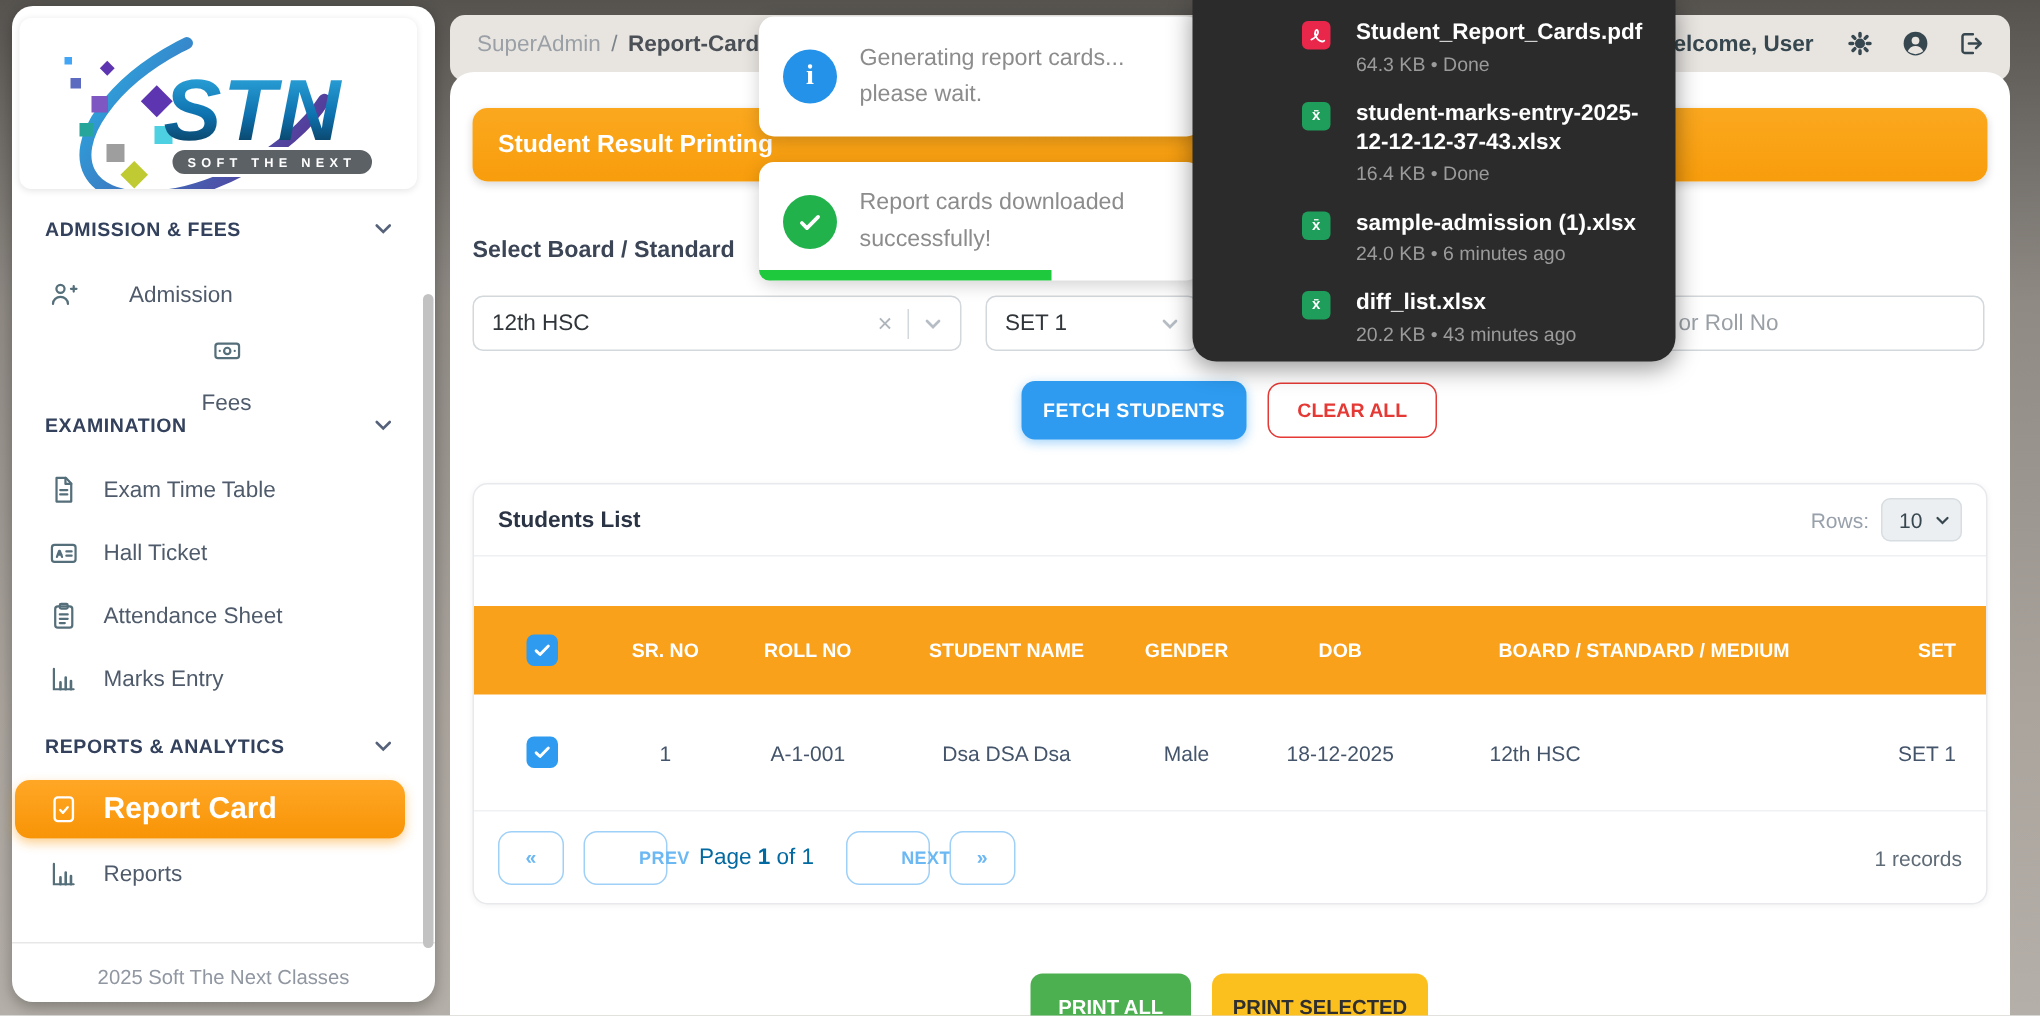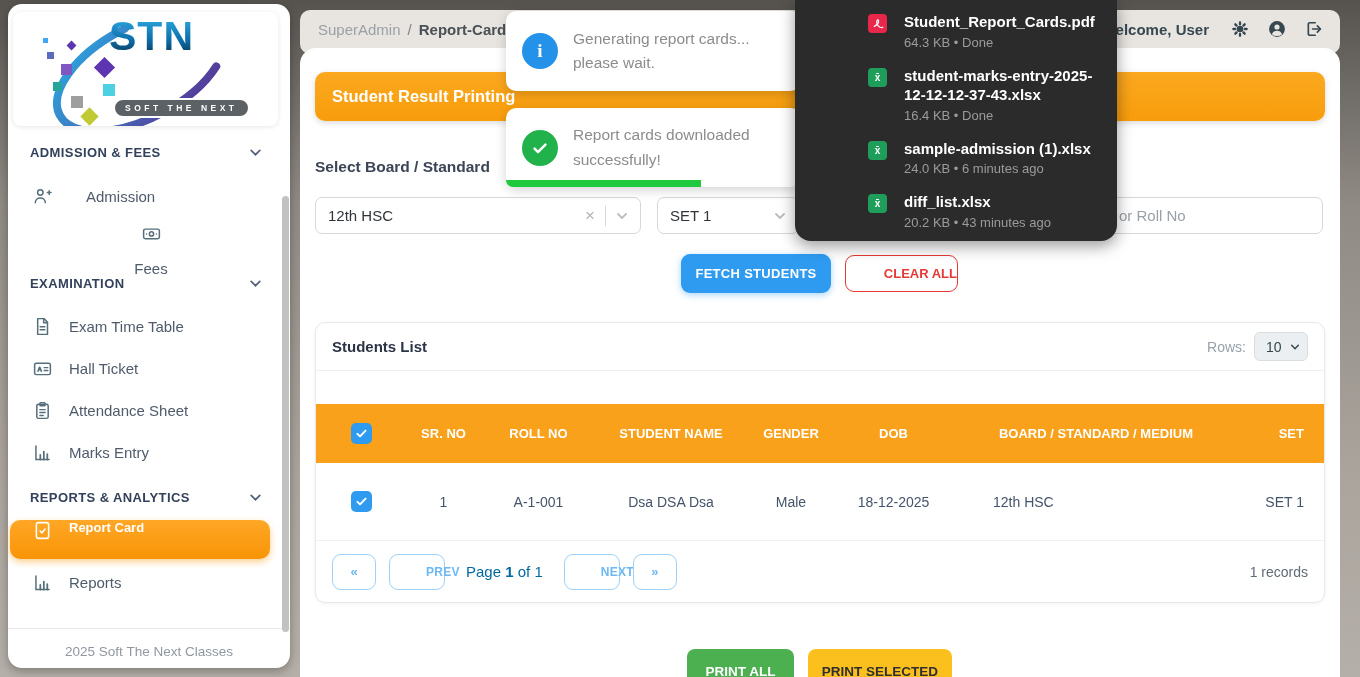--- a/index.html
+++ b/index.html
@@ -12,46 +12,46 @@
   .breadcrumb .crumb-current { color:#4a5056; font-weight:bold; }
   .breadcrumb .crumb-sep { color:#7d838a; }
   .welcome-group { display:flex; align-items:center; gap:17px; }
   .welcome-text { font-size:15px; font-weight:bold; color:#37474f; margin-right:4px; }
   .tb-icon { width:20px; height:20px; display:inline-block; cursor:pointer; }
 
   
   .sidebar { position:absolute; left:8px; top:4px; width:282px; height:664px; background:#ffffff; border-radius:14px; box-shadow:0 3px 10px rgba(0,0,0,.30); z-index:3; }
   .logo-box { position:absolute; left:5px; top:8px; width:265px; height:114px; background:#fff; border-radius:8px; box-shadow:0 1px 5px rgba(0,0,0,.10); overflow:hidden; }
   .logo-swoosh { position:absolute; left:0; top:0; }
-  .logo-stn { position:absolute; left:96px; top:1px; font-size:41px; font-weight:800; letter-spacing:1px; background:linear-gradient(180deg,#36b3e8 0%,#0d71ae 55%,#09293f 100%); -webkit-background-clip:text; background-clip:text; color:transparent; }
+  .logo-stn { position:absolute; left:96px; top:28px; font-size:58px; font-weight:800; letter-spacing:1px; background:linear-gradient(180deg,#36b3e8 0%,#0d71ae 55%,#09293f 100%); -webkit-background-clip:text; background-clip:text; color:transparent;font-style:italic; }
   .logo-tagline { position:absolute; left:100px; top:86px; background:#5c6166; border:2px solid #fff; color:#fff; font-size:8.5px; font-weight:bold; letter-spacing:3.5px; padding:3px 10px; border-radius:10px; white-space:nowrap; }
   .sq { position:absolute; }
   .menu-section-label { position:absolute; left:22px; width:232px; font-size:13px; font-weight:bold; letter-spacing:.4px; color:#33415c; display:flex; justify-content:space-between; align-items:center; }
   .menu-item { position:absolute; left:14px; width:248px; height:30px; display:flex; align-items:center; gap:16px; padding-left:10px; cursor:pointer; color:#4f5b6b; font-size:15px; font-weight:500; }
   .menu-item .mi-icon { width:21px; height:21px; flex:0 0 21px; }
-  .menu-item-active { position:absolute; left:2px; width:260px; height:39px; border-radius:10px; background:linear-gradient(180deg,#ffa726,#f89406); box-shadow:0 3px 7px rgba(248,150,10,.45); display:flex; align-items:flex-start; gap:16px; padding-left:22px; color:#fff; font-size:13px; font-weight:bold; cursor:pointer; }
+  .menu-item-active { position:absolute; left:2px; width:260px; height:39px; border-radius:10px; background:linear-gradient(180deg,#ffa726,#f89406); box-shadow:0 3px 7px rgba(248,150,10,.45); display:flex; align-items:center; gap:16px; padding-left:22px; color:#fff; font-size:20px; font-weight:bold; cursor:pointer; }
   .sidebar-divider { position:absolute; left:0; top:624px; width:100%; border-top:1px solid #e7e7e7; }
   .sidebar-footer { position:absolute; left:0; top:640px; width:100%; text-align:center; font-size:13.5px; color:#9097a1; }
   .sidebar-scrollthumb { position:absolute; right:1px; top:192px; width:7px; height:436px; background:#c2c2c2; border-radius:4px; cursor:pointer; }
 
   
   .content { position:absolute; left:300px; top:48px; width:1040px; height:629px; background:#fff; border-radius:16px 16px 0 0; z-index:2; }
   .banner { position:absolute; left:15px; top:24px; width:1010px; height:49px; border-radius:10px; background:linear-gradient(180deg,#fba81f,#f89d0c); box-shadow:0 2px 6px rgba(0,0,0,.15); display:flex; align-items:center; padding-left:17px; color:#fff; font-weight:bold; font-size:16.5px; }
   .form-label { position:absolute; left:15px; top:110px; font-size:15.5px; font-weight:bold; color:#3b4556; }
   .select-box { position:absolute; top:149px; height:37px; background:#fff; border:1px solid #d3d8dc; border-radius:7px; display:flex; align-items:center; font-size:15px; color:#30353a; cursor:pointer; }
   .select-board { left:15px; width:326px; padding-left:12px; }
   .select-set { left:357px; width:142px; padding-left:12px; }
   .select-spacer { flex:1; }
   .clear-x { color:#aeb5bb; font-size:17px; padding:0 10px; cursor:pointer; }
   .select-vdiv { width:1px; height:20px; background:#d3d8dc; }
   .chev { width:12px; height:12px; margin:0 12px 0 10px; }
   .roll-input { position:absolute; left:806px; top:149px; width:217px; height:37px; border:1px solid #d3d8dc; border-radius:7px; padding-left:12px; font-size:15px; color:#30353a; font-family:"Liberation Sans",sans-serif; }
   .roll-input::placeholder { color:#9aa0a6; }
   .btn-fetch { position:absolute; left:381px; top:206px; width:150px; height:39px; border:none; border-radius:9px; background:#2e9bf0; color:#fff; font-weight:bold; font-size:13px; letter-spacing:.3px; box-shadow:0 2px 7px rgba(33,150,243,.40); cursor:pointer; font-family:"Liberation Sans",sans-serif; }
-  .btn-clear { position:absolute; left:545px; top:207px; width:113px; height:37px; border:1px solid #e53935; border-radius:9px; background:#fff; color:#e53935; font-weight:bold; font-size:13px; cursor:pointer; font-family:"Liberation Sans",sans-serif;text-align:right; }
+  .btn-clear { position:absolute; left:545px; top:207px; width:113px; height:37px; border:1px solid #e53935; border-radius:9px; background:#fff; color:#e53935; font-weight:bold; font-size:13px; cursor:pointer; font-family:"Liberation Sans",sans-serif; }
 
   
   .card { position:absolute; left:15px; top:274px; width:1010px; height:281px; background:#fff; border:1px solid #e7e9ec; border-radius:10px; box-shadow:0 1px 4px rgba(0,0,0,.05); }
   .card-header { height:48px; display:flex; align-items:center; justify-content:space-between; padding:0 16px; border-bottom:1px solid #eef0f2; }
   .card-title { font-size:15px; font-weight:bold; color:#2b3445; }
   .rows-group { display:flex; align-items:center; gap:8px; }
   .rows-label { font-size:14px; color:#98a1ab; }
   .rows-select { width:54px; height:29px; background:#eceff1; border:1px solid #d7dde1; border-radius:6px; display:flex; align-items:center; justify-content:space-between; padding:0 7px 0 11px; font-size:14px; color:#37474f; cursor:pointer; }
   .thead { margin-top:33px; height:59px; background:#f9a11b; display:flex; align-items:center; color:#fff; font-weight:bold; font-size:13px; }
   .trow { height:78px; display:flex; align-items:center; border-bottom:1px solid #f0f1f3; font-size:14px; color:#44546a; }

